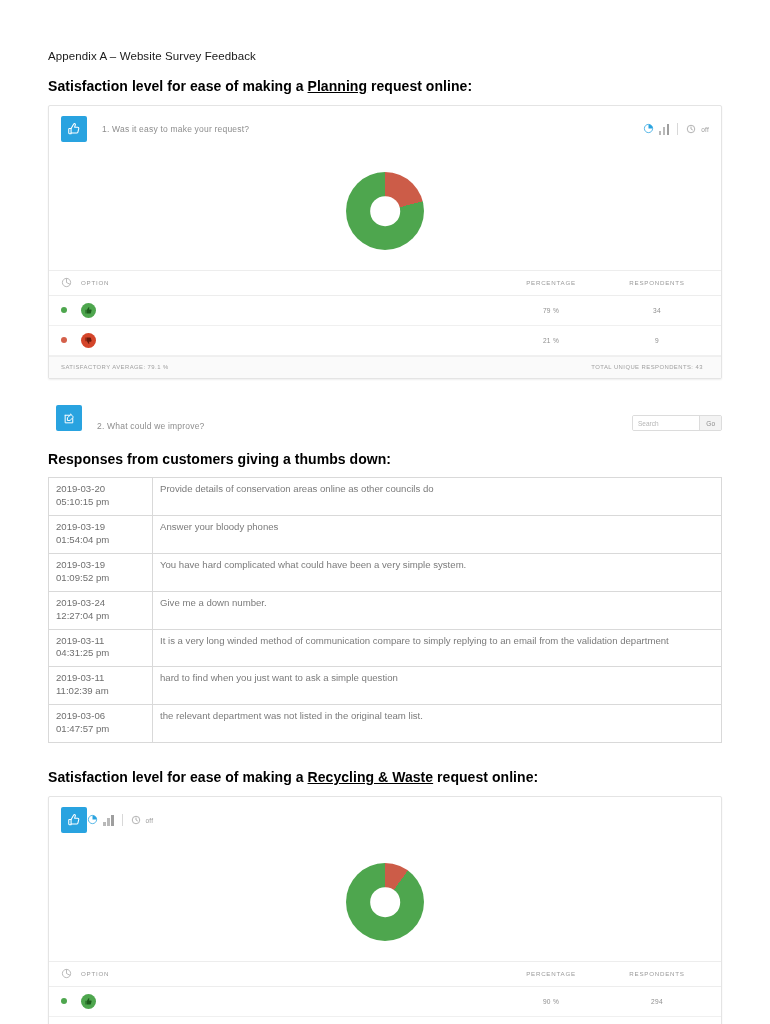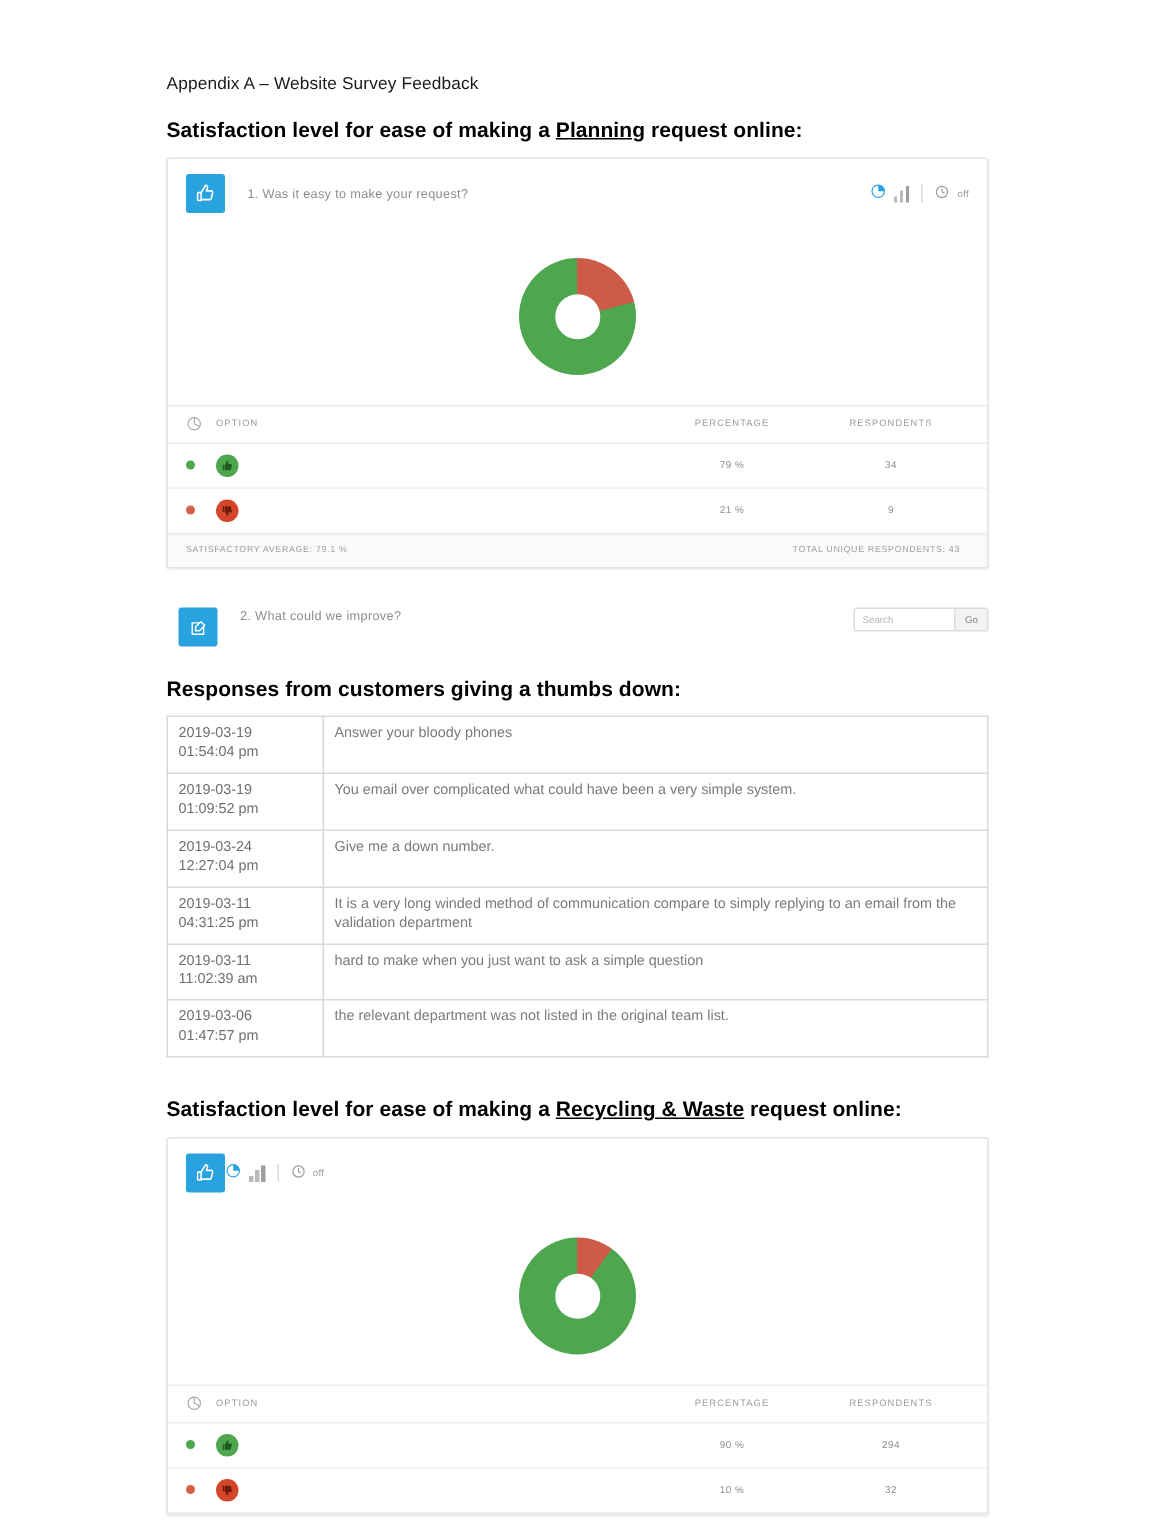--- a/index.html
+++ b/index.html
@@ -5,21 +5,21 @@
   * { box-sizing: border-box; }
   html, body { margin: 0; padding: 0; }
   body {
     width: 770px;
     height: 1024px;
     background: #ffffff;
     font-family: "Liberation Sans", sans-serif;
     color: #000000;
     overflow: hidden;
   }
-  .page { position: relative; width: 770px; height: 1024px; padding: 0 111px; }
+  .page { position: relative; width: 770px; height: 1024px; padding: 0 48px; }
 
   .doc-title {
     font-size: 11.5px;
     color: #1a1a1a;
     padding-top: 50px;
     letter-spacing: 0.1px;
   }
   .section-heading {
     font-size: 14px;
     font-weight: bold;
@@ -129,21 +129,21 @@
     font-size: 5.9px;
     color: #a0a0a0;
     letter-spacing: 0.45px;
   }
 
   
   .improve-row {
     margin-top: 22px;
     margin-left: 8px;
     display: flex;
-    align-items: flex-start;
+    align-items: flex-end;
     padding: 4px 0;
   }
   .search-wrap {
     display: flex; align-items: stretch;
     border: 1px solid #dcdcdc;
     border-radius: 2px;
     background: #fff;
     height: 16px;
     width: 90px;
     overflow: hidden;
@@ -297,52 +297,59 @@
       <button class="go-btn">Go</button>
     </div>
   </div>
 
   <div class="section-heading" style="">Responses from customers giving a thumbs down:</div>
 
   <table class="resp-table">
     <tbody>
       <tr>
         <td class="date">
+          <span>2019-03-20</span>
+          <span>05:10:15 pm</span>
+        </td>
+        <td>Provide details of conservation areas online as other councils do</td>
+      </tr>
+      <tr>
+        <td class="date">
           <span>2019-03-19</span>
           <span>01:54:04 pm</span>
         </td>
         <td>Answer your bloody phones</td>
       </tr>
       <tr>
         <td class="date">
           <span>2019-03-19</span>
           <span>01:09:52 pm</span>
         </td>
-        <td>You email over complicated what could have been a very simple system.</td>
+        <td>You have hard complicated what could have been a very simple system.</td>
       </tr>
       <tr>
         <td class="date">
           <span>2019-03-24</span>
           <span>12:27:04 pm</span>
         </td>
         <td>Give me a down number.</td>
       </tr>
       <tr>
         <td class="date">
           <span>2019-03-11</span>
           <span>04:31:25 pm</span>
         </td>
         <td>It is a very long winded method of communication compare to simply replying to an email from the validation department</td>
       </tr>
       <tr>
         <td class="date">
           <span>2019-03-11</span>
           <span>11:02:39 am</span>
         </td>
-        <td>hard to make when you just want to ask a simple question</td>
+        <td>hard to find when you just want to ask a simple question</td>
       </tr>
       <tr>
         <td class="date">
           <span>2019-03-06</span>
           <span>01:47:57 pm</span>
         </td>
         <td>the relevant department was not listed in the original team list.</td>
       </tr>
     </tbody>
   </table>

